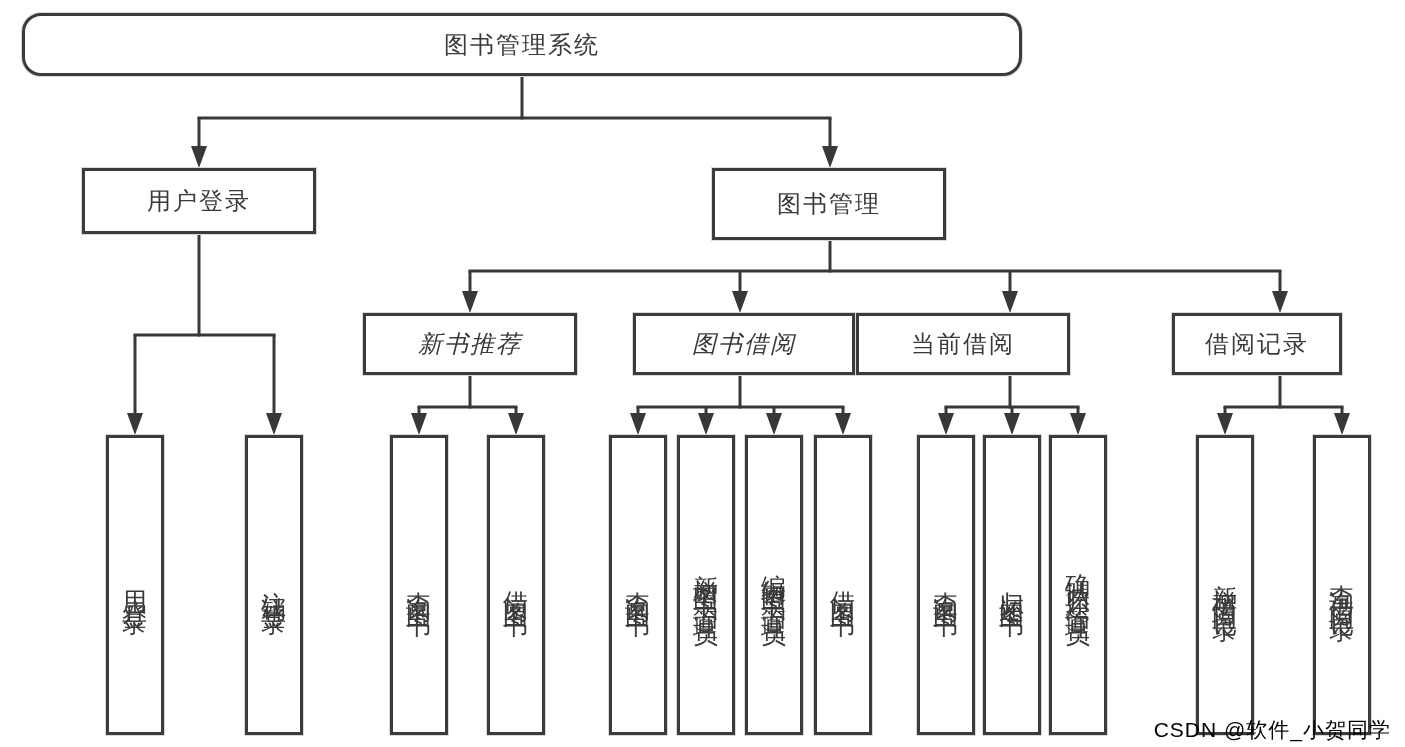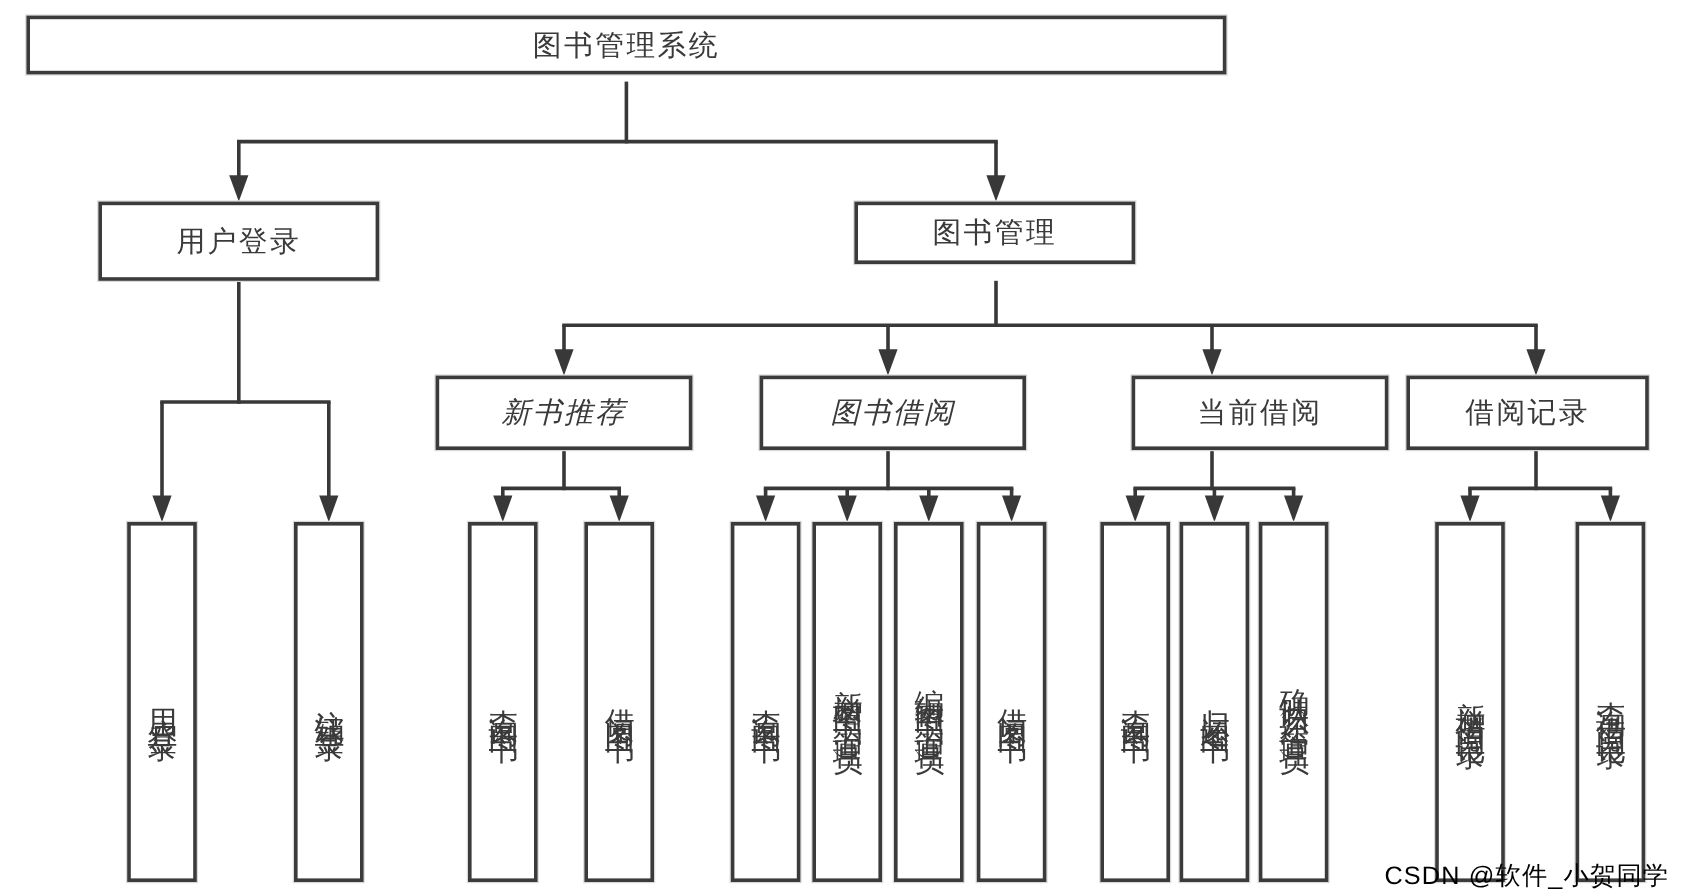--- a/index.html
+++ b/index.html
@@ -109,29 +109,29 @@
       <polygon points="766,413 782,413 774,435"></polygon>
       <polygon points="835,413 851,413 843,435"></polygon>
       <polygon points="938,413 954,413 946,435"></polygon>
       <polygon points="1004,413 1020,413 1012,435"></polygon>
       <polygon points="1070,413 1086,413 1078,435"></polygon>
       <polygon points="1217,413 1233,413 1225,435"></polygon>
       <polygon points="1334,413 1350,413 1342,435"></polygon>
     </g>
   </svg>
 
-  <div class="node h-node" style="left:22px;top:13px;width:1000px;height:49px;">图书管理系统</div>
+  <div class="node h-node" style="left:22px;top:13px;width:1000px;height:63px;border-radius:19px;">图书管理系统</div>
 
   <div class="node h-node" style="left:82px;top:168px;width:234px;height:66px;">用户登录</div>
-  <div class="node h-node" style="left:712px;top:168px;width:234px;height:52px;">图书管理</div>
+  <div class="node h-node" style="left:712px;top:168px;width:234px;height:72px;">图书管理</div>
 
   <div class="node h-node" style="left:363px;top:313px;width:214px;height:62px;font-style:italic;">新书推荐</div>
   <div class="node h-node" style="left:633px;top:313px;width:222px;height:62px;font-style:italic;">图书借阅</div>
-  <div class="node h-node" style="left:943px;top:313px;width:214px;height:62px;">当前借阅</div>
-  <div class="node h-node" style="left:1172px;top:313px;width:202px;height:62px;">借阅记录</div>
+  <div class="node h-node" style="left:856px;top:313px;width:214px;height:62px;">当前借阅</div>
+  <div class="node h-node" style="left:1172px;top:313px;width:170px;height:62px;">借阅记录</div>
 
   <div class="node leaf" style="left:106px;">用户登录</div>
   <div class="node leaf" style="left:245px;">注销登录</div>
 
   <div class="node leaf" style="left:390px;">查询图书</div>
   <div class="node leaf" style="left:487px;">借阅图书</div>
 
   <div class="node leaf" style="left:609px;">查询图书</div>
   <div class="node leaf" style="left:677px;">新增图书（管理员）</div>
   <div class="node leaf" style="left:745px;">编辑图书（管理员）</div>

